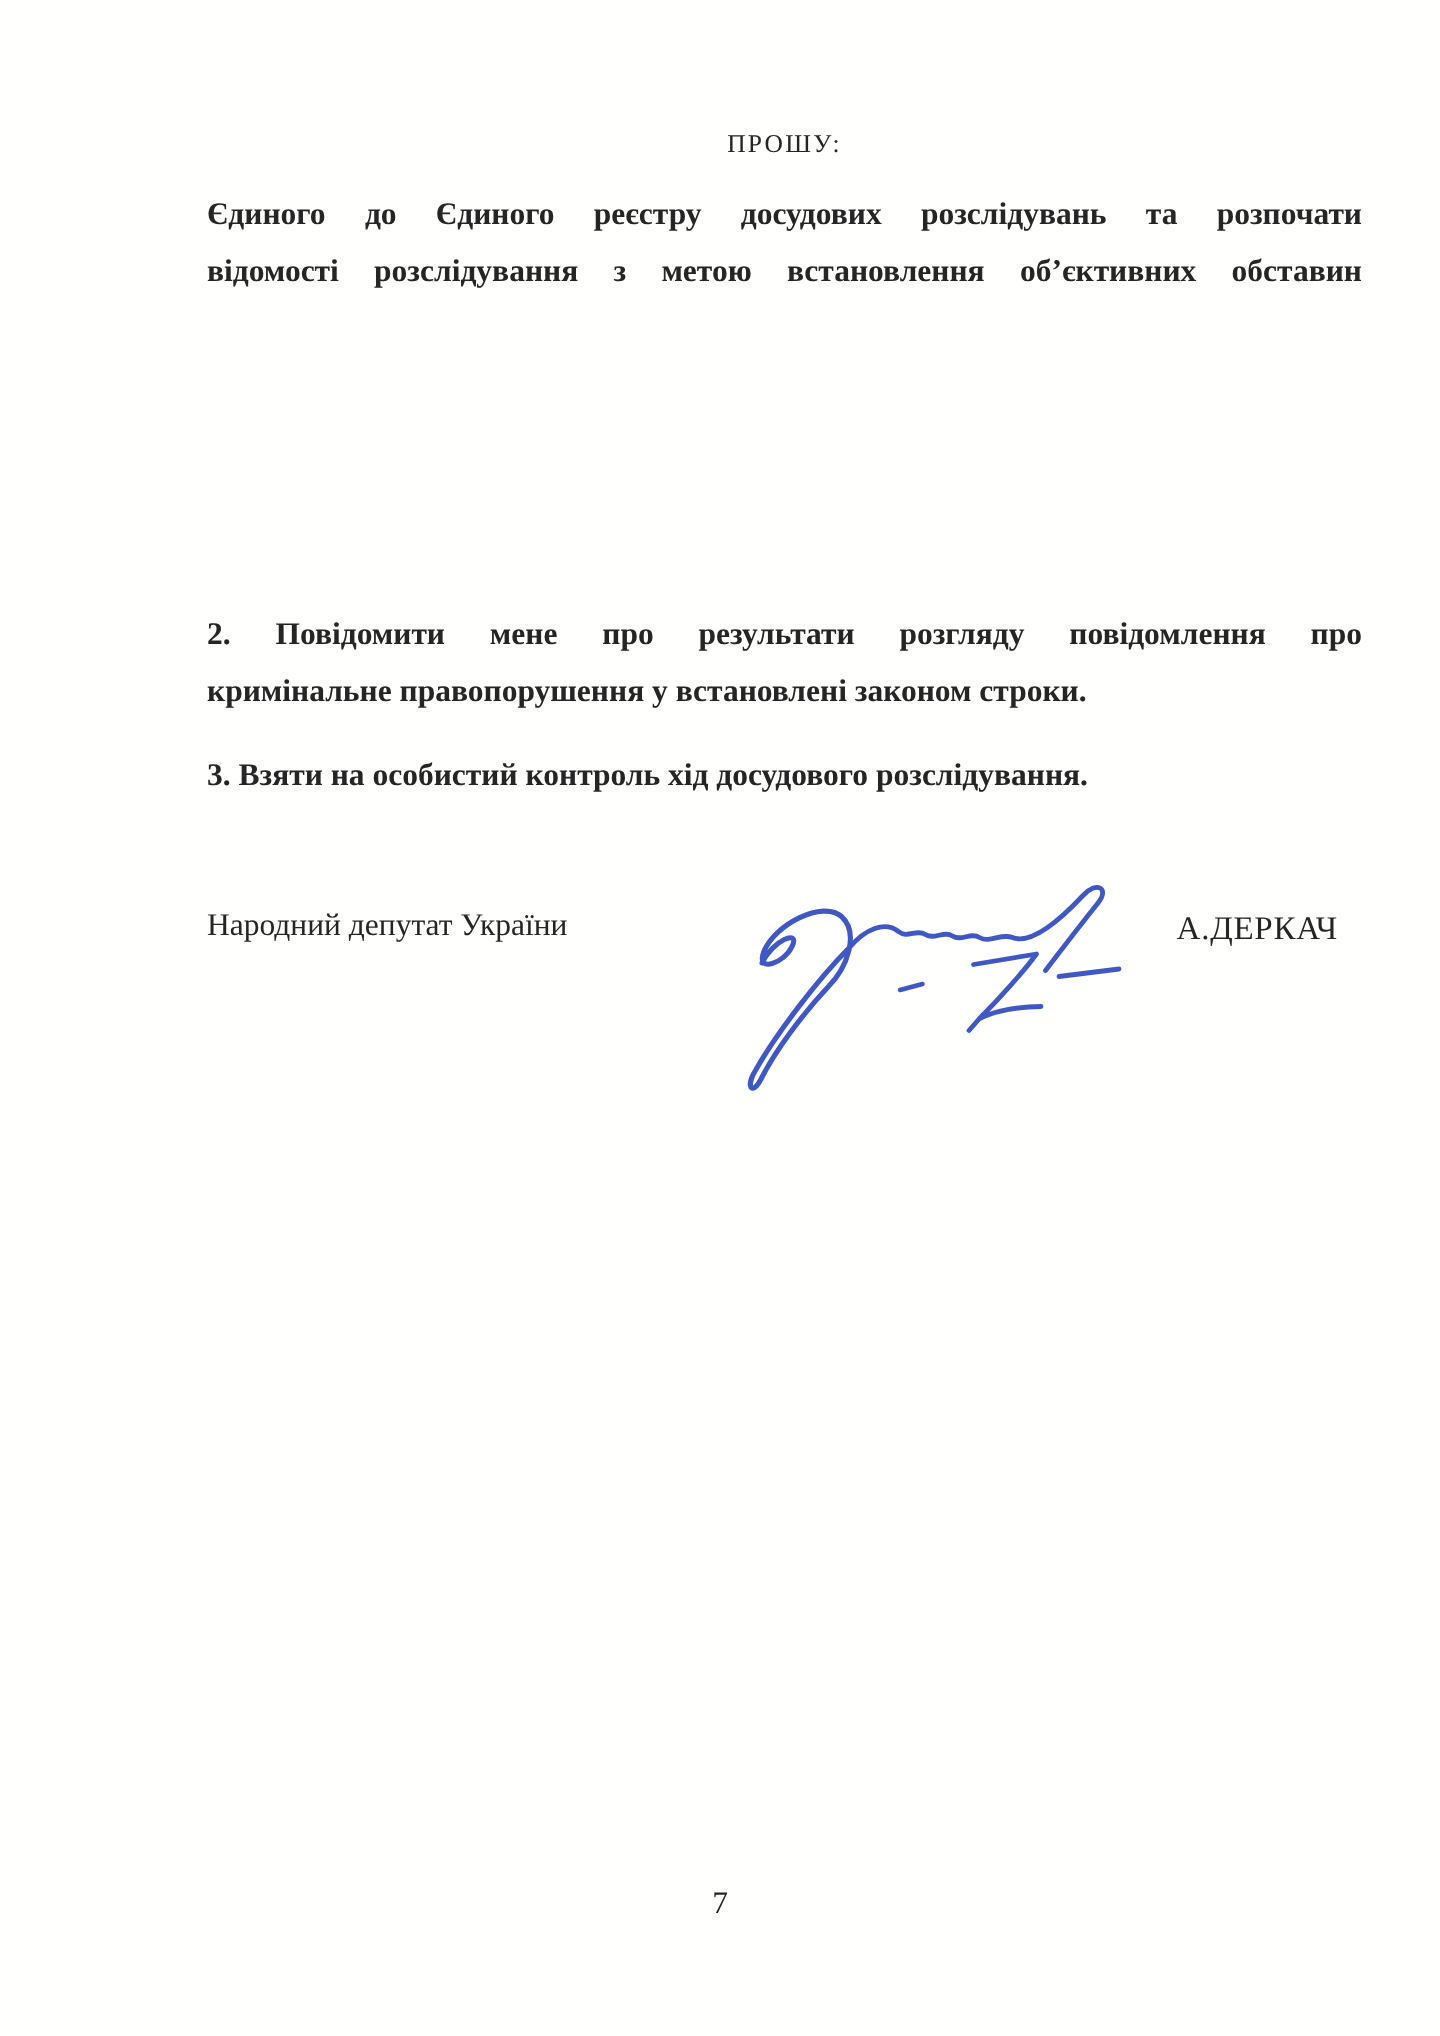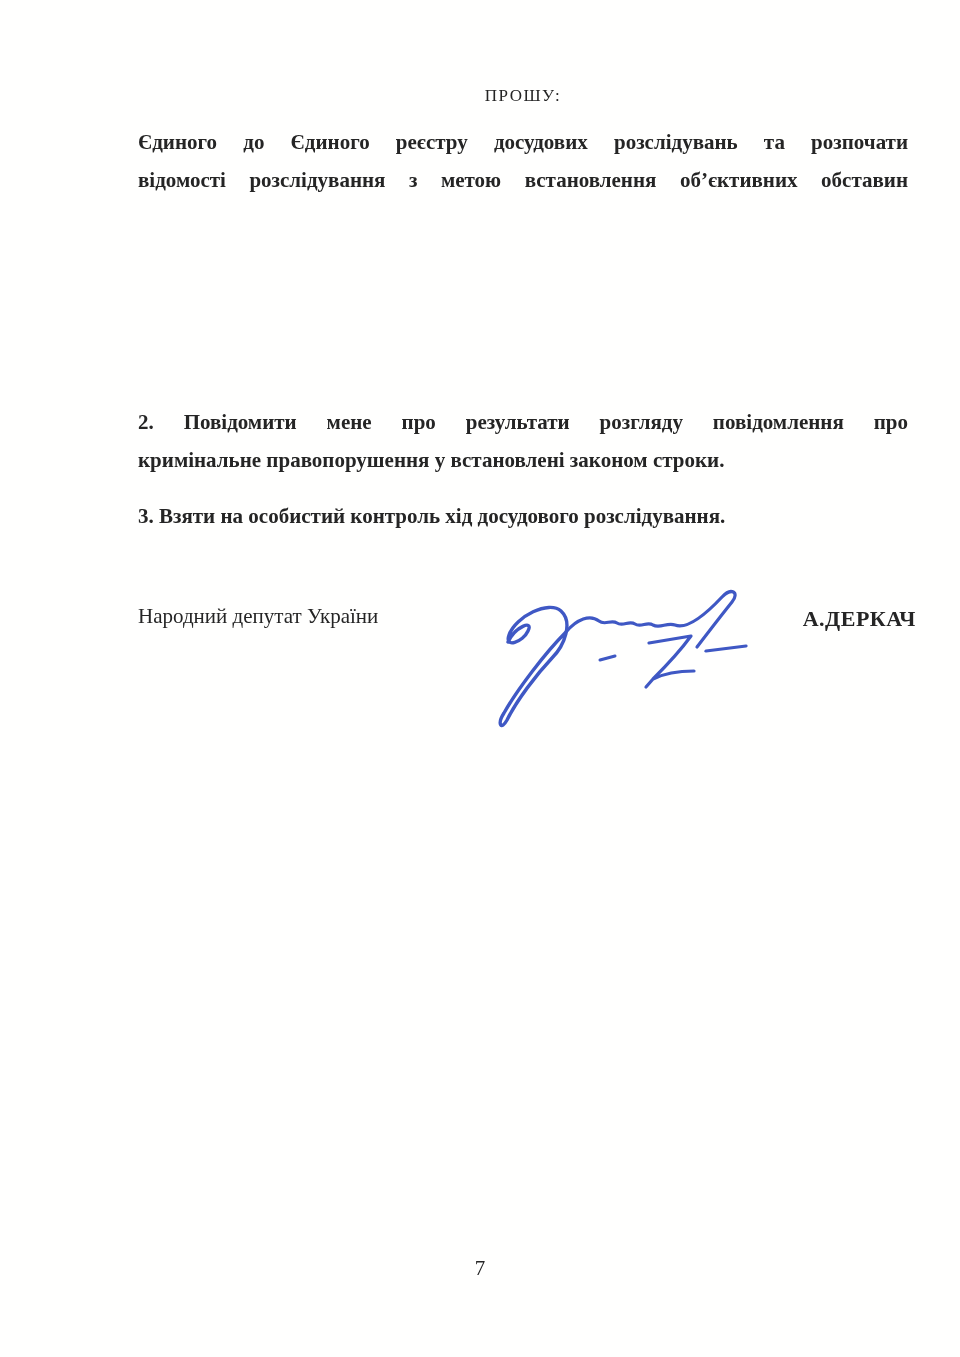--- a/index.html
+++ b/index.html
@@ -45,23 +45,23 @@
   .sig-title {
     position: absolute;
     left: 138px;
     top: 572px;
     font-weight: normal;
     font-size: 21px;
     margin-top: 32px;
   }
   .sig-name {
     position: absolute;
-    right: 44px;
+    right: 68px;
     top: 606px;
-    font-weight: bold;
+    font-weight: normal;
     font-size: 22px;
     letter-spacing: 0.5px;
   }
   .sig-svg {
     position: absolute;
     left: 452px;
     top: 568px;
     width: 312px;
     height: 182px;
   }

